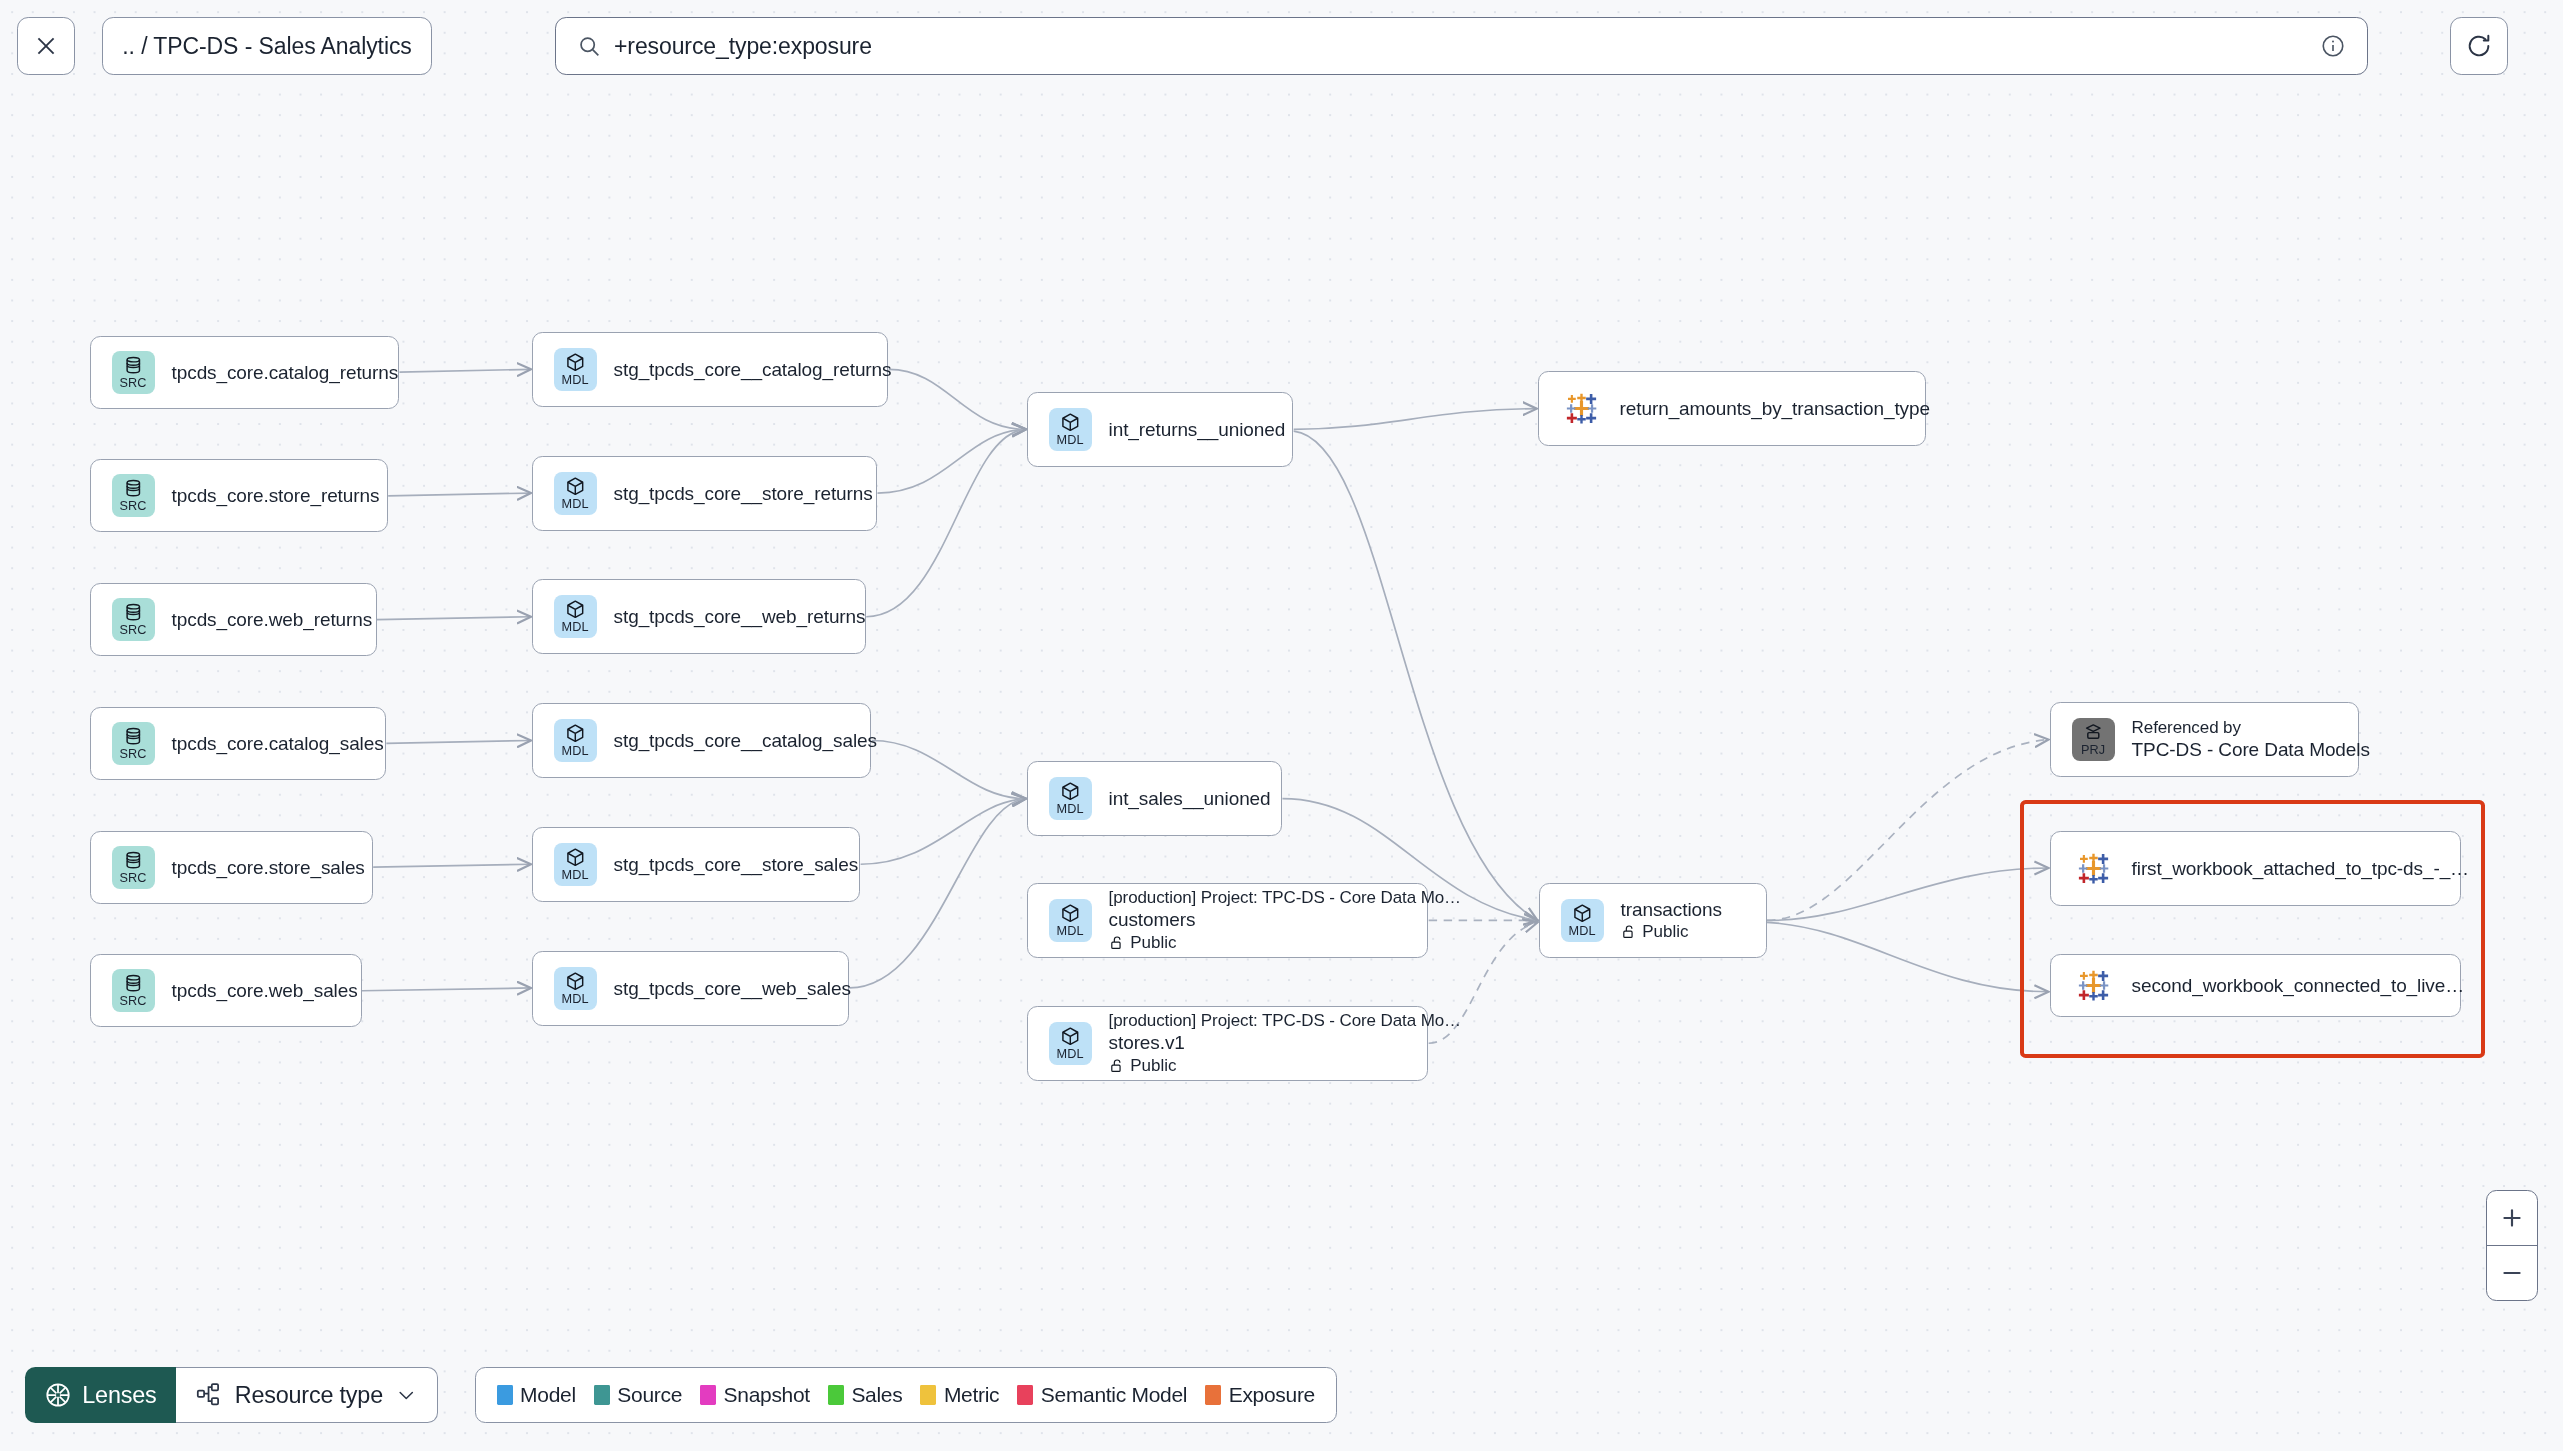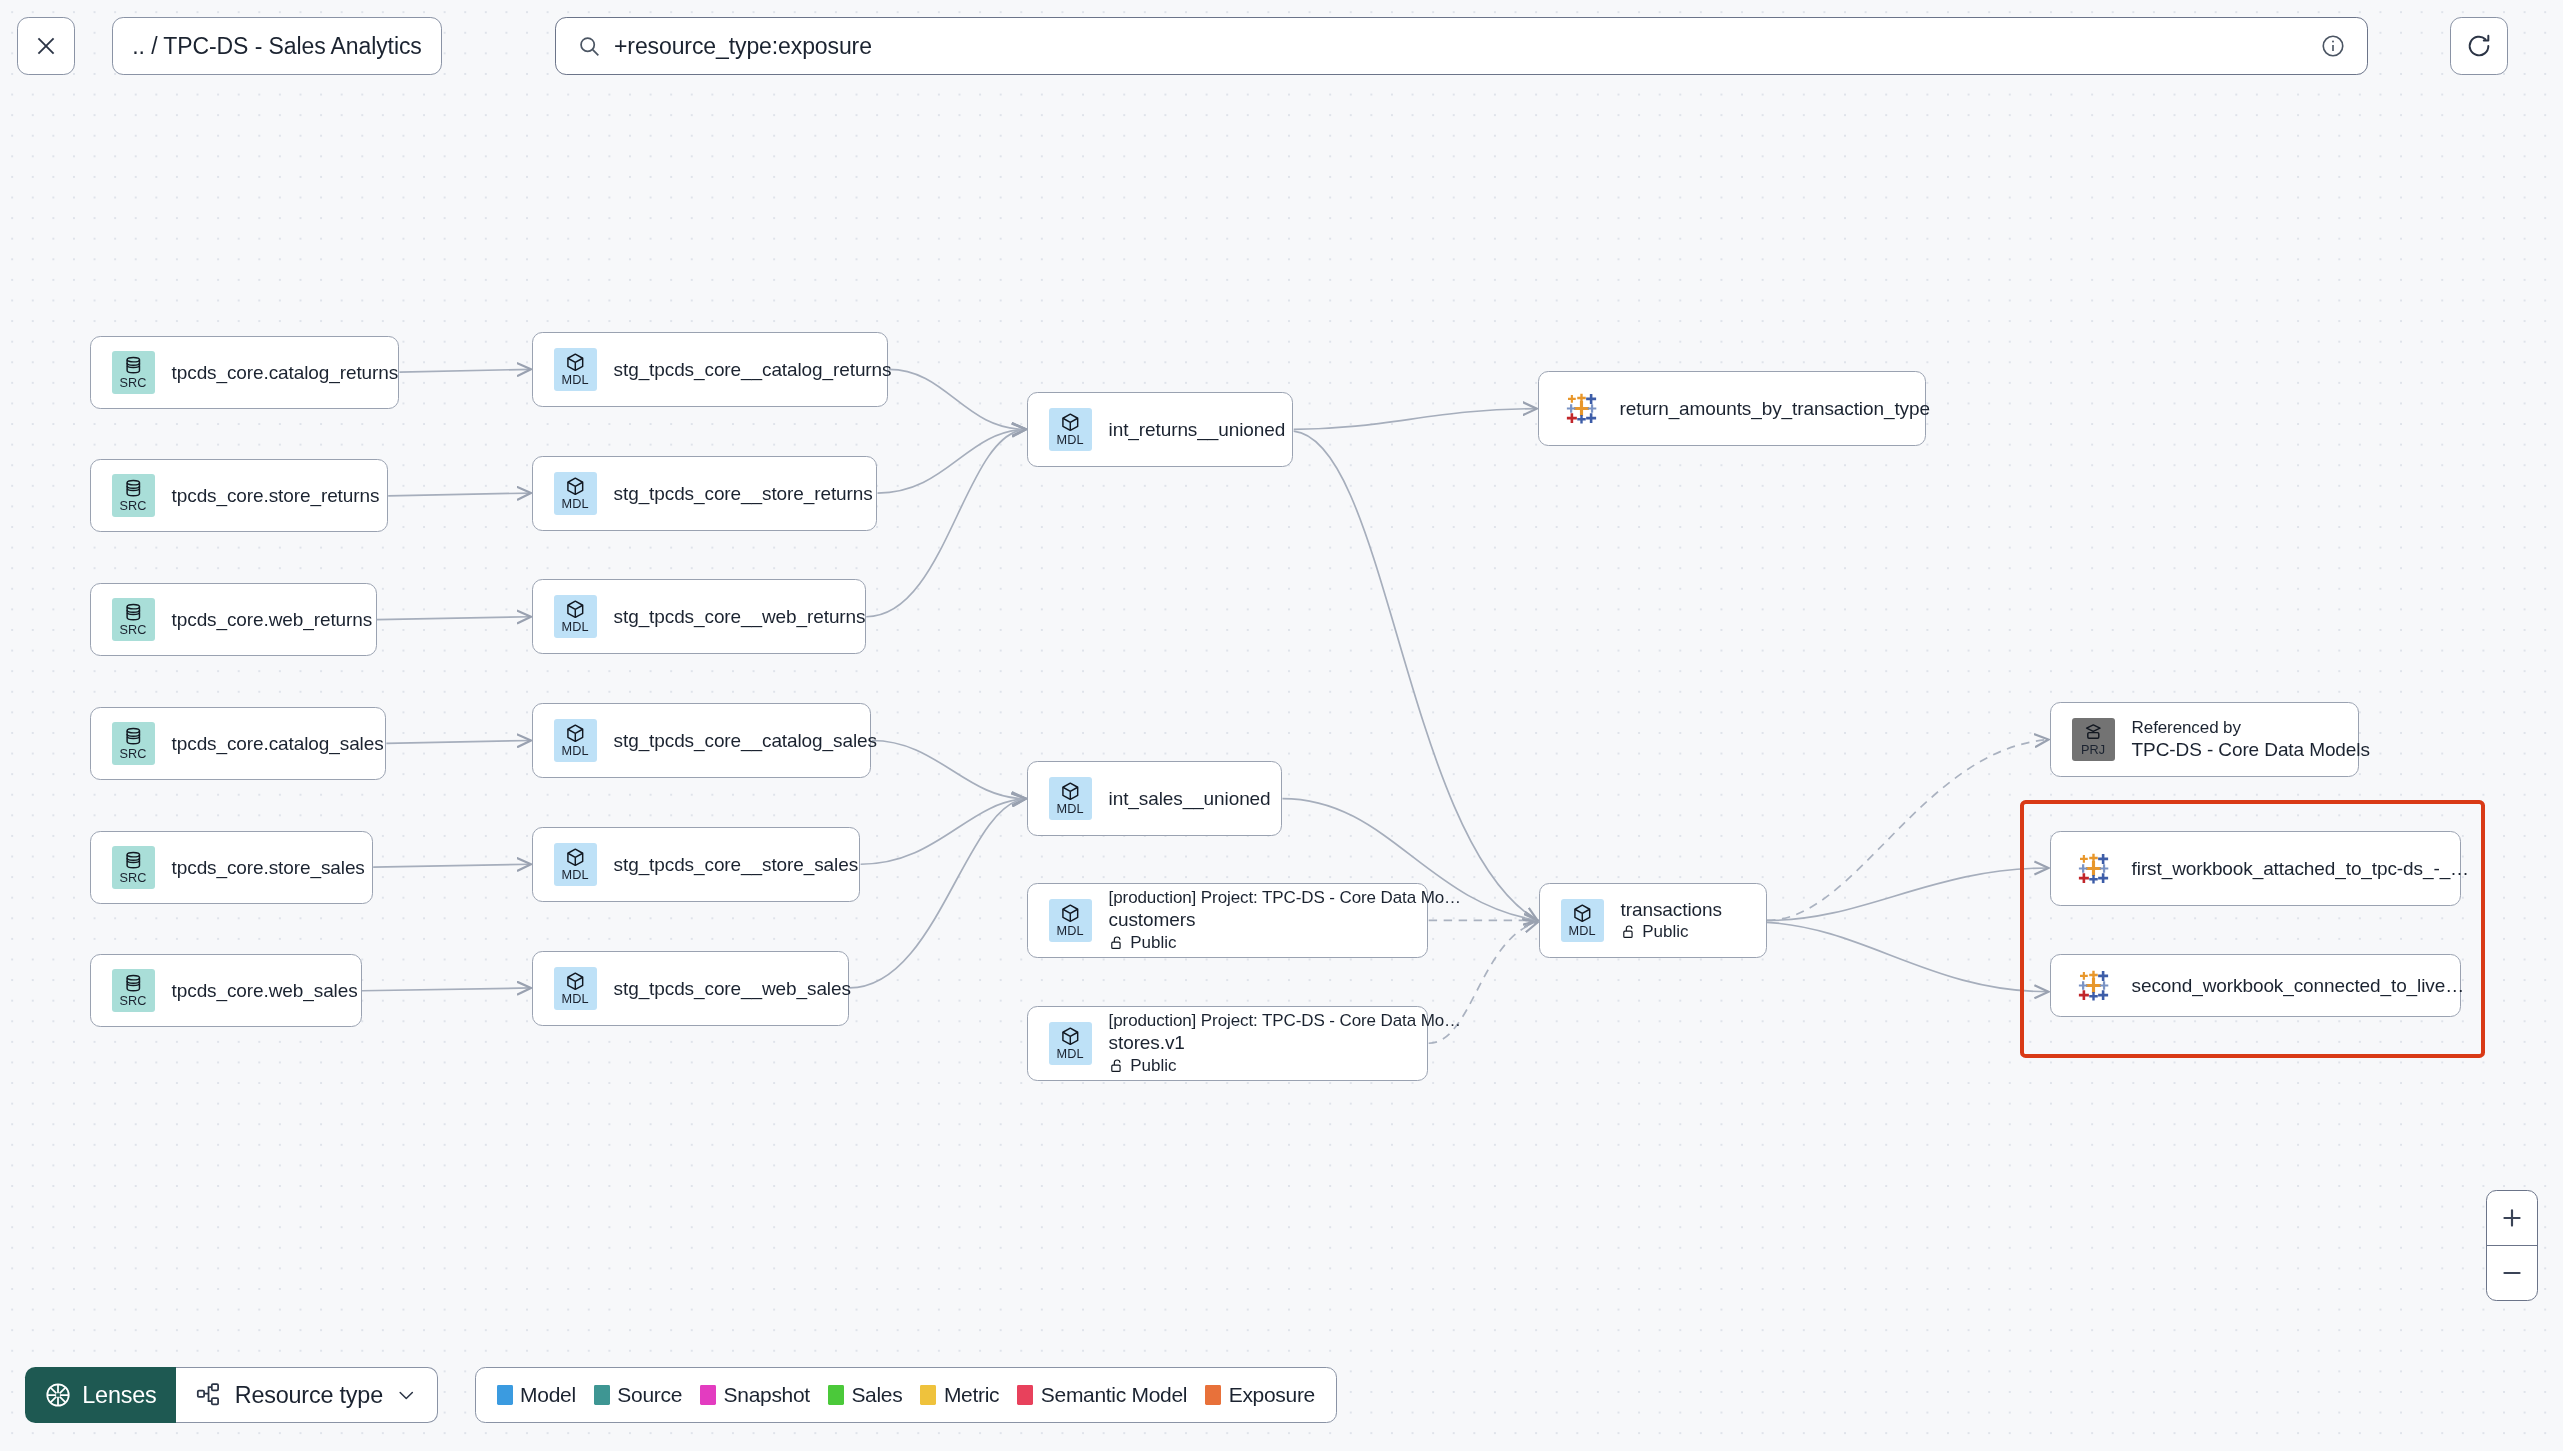--- a/index.html
+++ b/index.html
@@ -28,21 +28,21 @@
   }
   .tb-btn {
     position: absolute;
     background: #ffffff;
     border: 1.5px solid #8A93A5;
     border-radius: 11.2px;
     display: flex; align-items: center; justify-content: center;
   }
   #close-btn { left: 17px; top: 17px; width: 58px; height: 58px; cursor: pointer; }
   #breadcrumb-btn {
-    left: 112px; top: 17px; width: 330px; height: 58px;
+    left: 102px; top: 17px; width: 330px; height: 58px;
     padding: 0 20.6px; cursor: pointer;
   }
   #breadcrumb-label {
     font-size: 23px; color: #1B2330; letter-spacing: -0.1px; white-space: nowrap;
   }
   #search-box {
     position: absolute; left: 555px; top: 17px;
     width: 1813px; height: 58px;
     background: #ffffff;
     border: 1.5px solid #6B7489;
@@ -72,21 +72,21 @@
     border-radius: 10.3px;
     display: flex;
     align-items: center;
     z-index: 10;
     cursor: pointer;
     padding-left: 20.6px;
   }
   .node .badge {
     flex: 0 0 auto;
     width: 43px; height: 43px;
-    border-radius: 3px;
+    border-radius: 8px;
     display: flex; flex-direction: column;
     align-items: center; justify-content: center;
     margin-right: 17px;
   }
   .badge.src { background: #A9DED8; }
   .badge.mdl { background: #BEE1F7; }
   .badge.prj { background: #737373; }
   .badge.plain { background: transparent; }
   .badge-text {
     font-size: 12.7px; color: #1B2330; line-height: 1;

